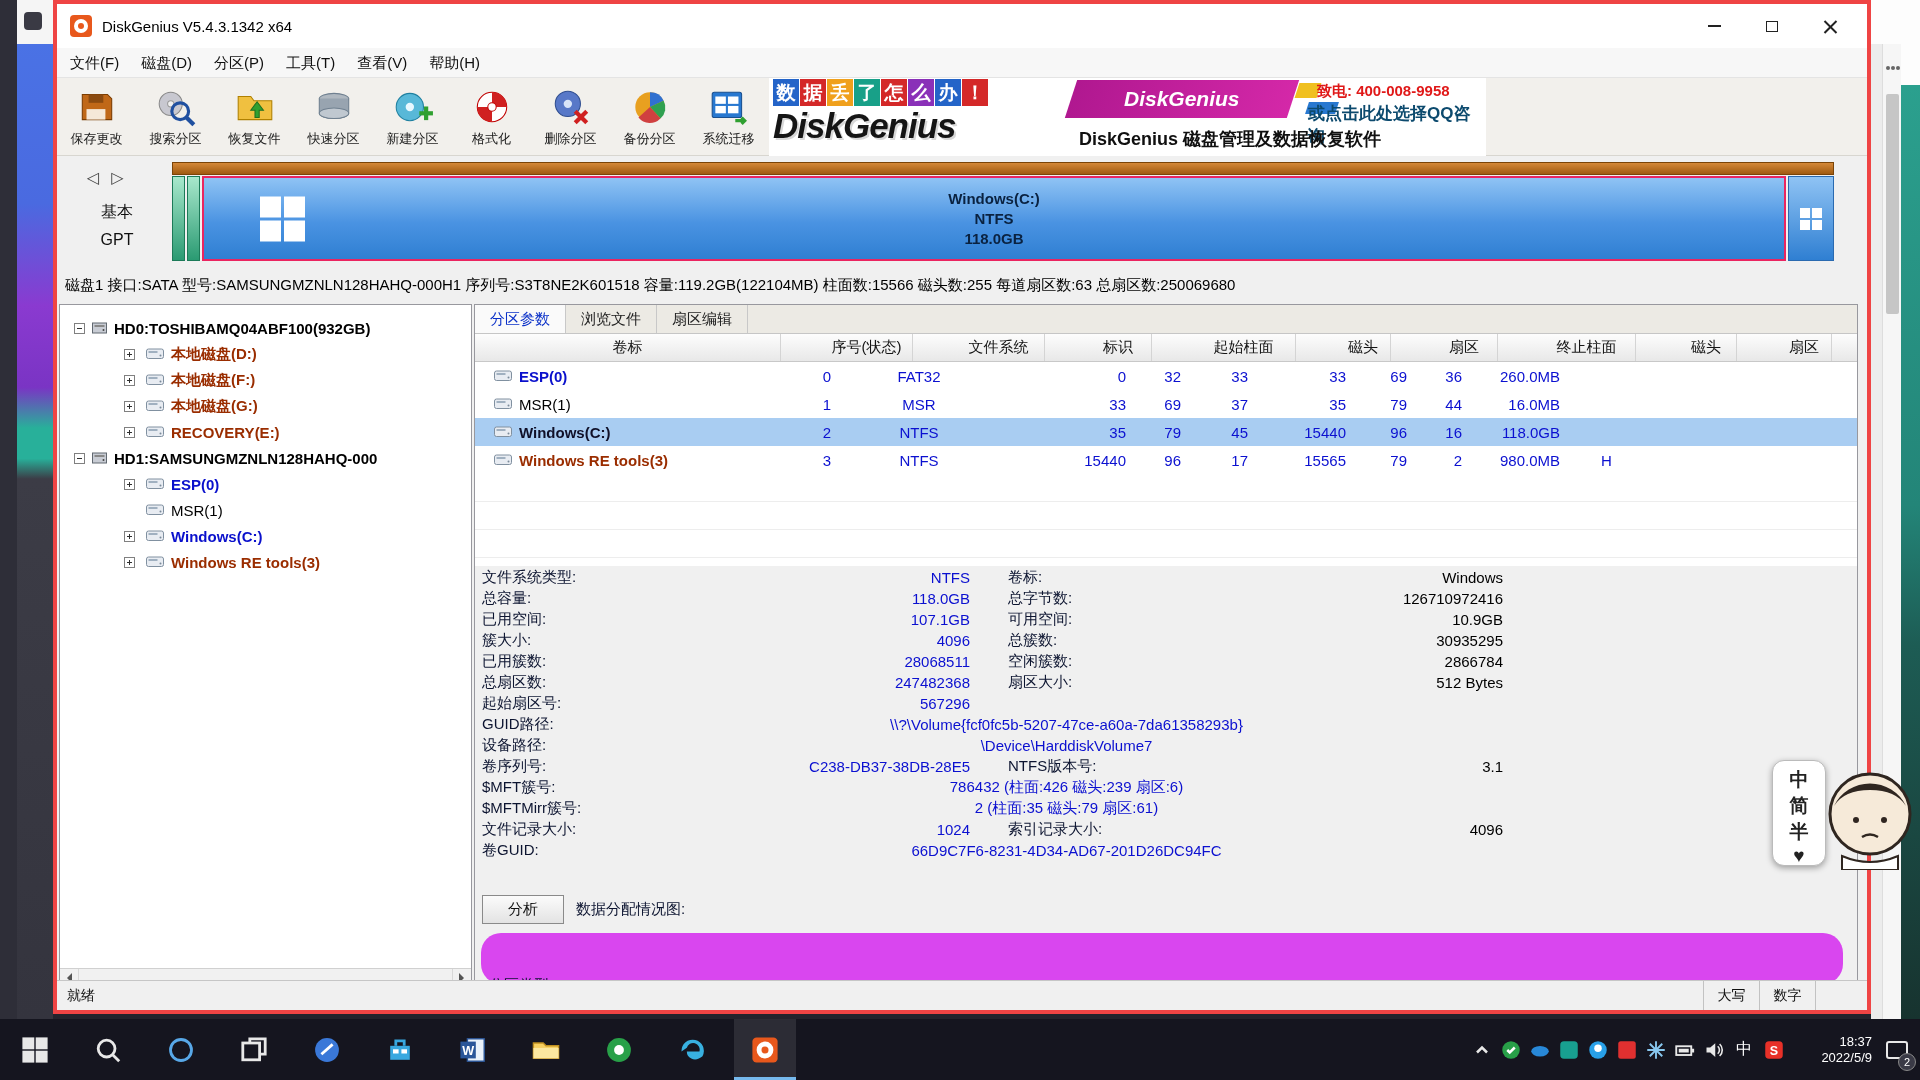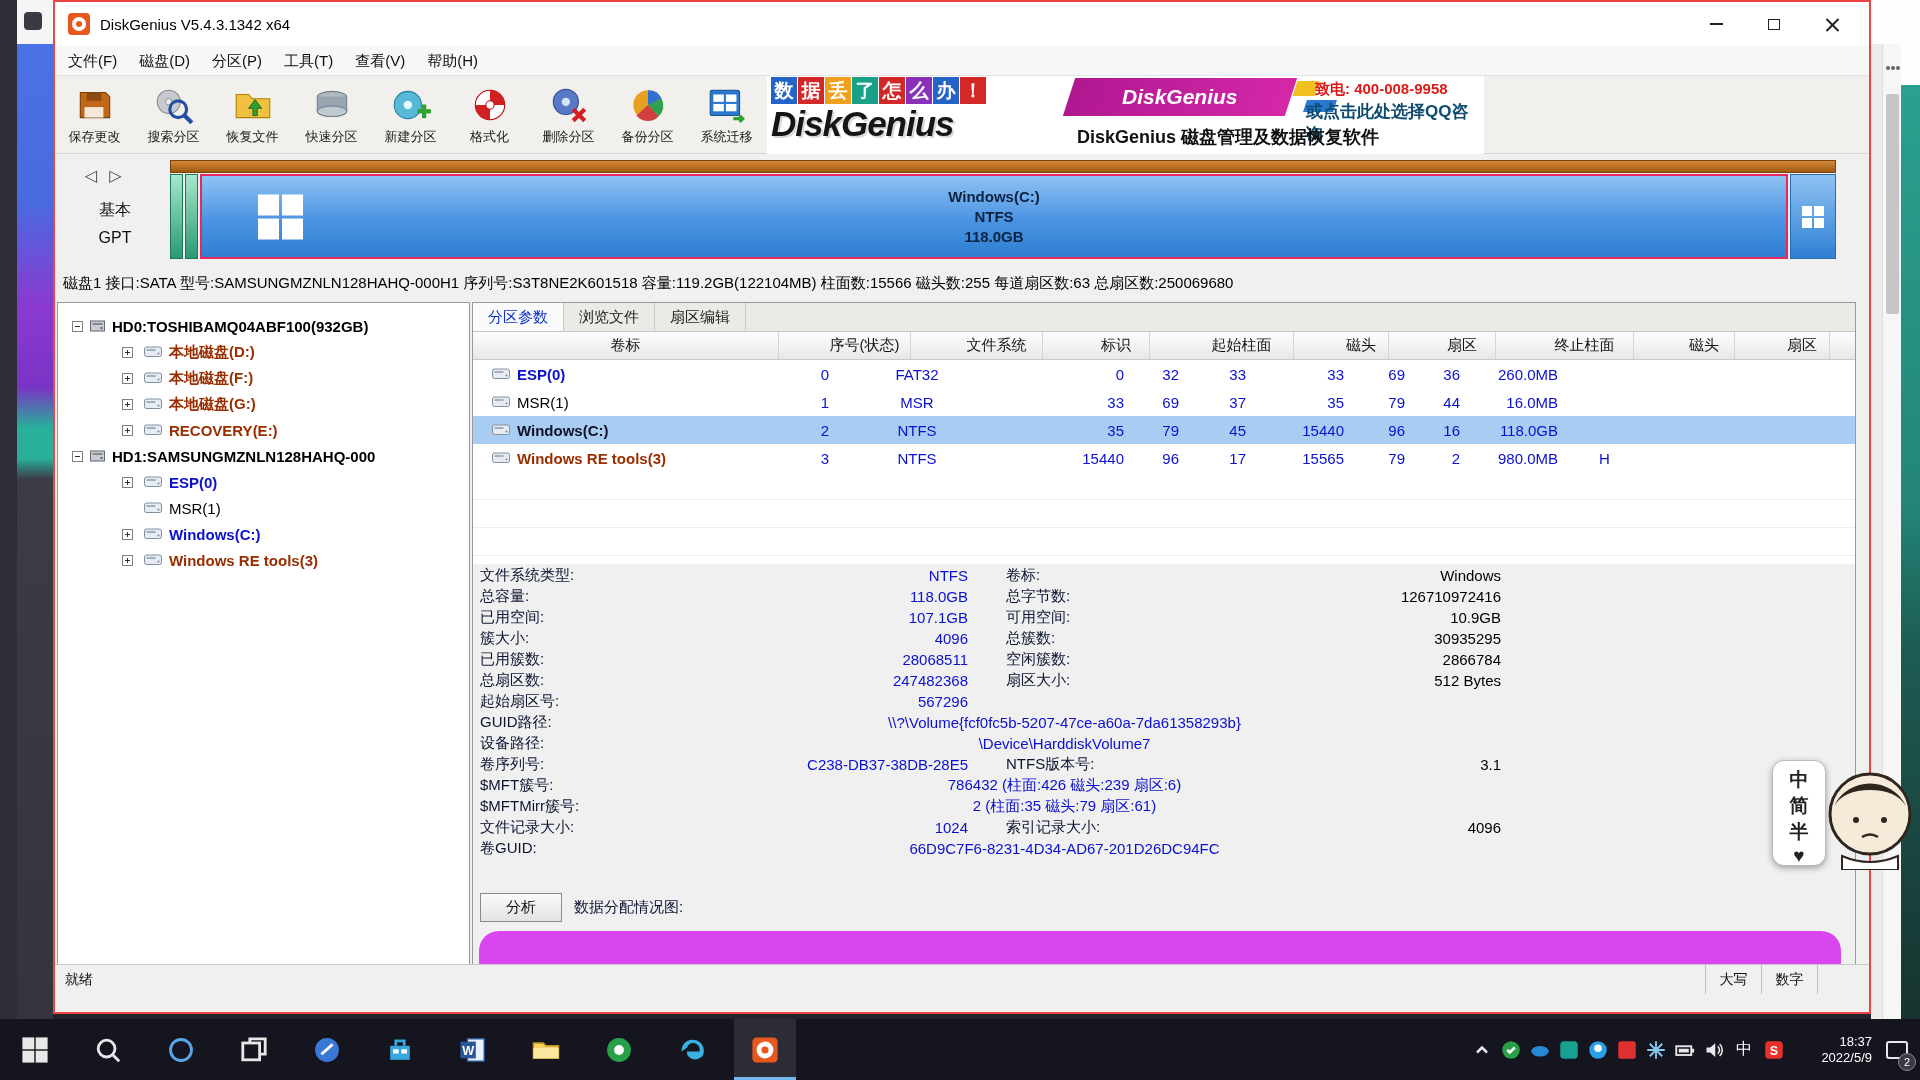--- a/index.html
+++ b/index.html
@@ -17,21 +17,21 @@
   .bg-behind { position:absolute; left:1871px; top:44px; width:11px; height:975px; background:#ececec; }
   .bg-scrollbar { position:absolute; left:1882px; top:44px; width:19px; height:975px; background:#f6f6f6; border-left:1px solid #ddd; }
   .bg-scroll-thumb { position:absolute; left:3px; top:50px; width:13px; height:220px; background:#c6c6c6; border-radius:2px; }
   .bg-right-desktop { position:absolute; left:1901px; top:85px; width:19px; height:934px;
     background:linear-gradient(180deg,#2ba08e 0%,#238578 45%,#1d5c54 60%,#17332f 100%); }
   .bg-dots { position:absolute; left:1886px; top:66px; width:4px; height:4px; border-radius:50%; background:#666;
     box-shadow:5px 0 0 #666, 10px 0 0 #666; z-index:3; }
 
   
   .app-window { position:absolute; left:53px; top:0; width:1818px; height:1014px; background:#f0f0f0;
-    border:2px solid #ef4444; z-index:2;padding-left:33px; }
+    border:4px solid #ef4444; z-index:2;padding-left:33px; }
 
   .titlebar { position:absolute; left:0; top:0; right:0; height:44px; background:#fff; display:flex; align-items:center; }
   .app-logo { width:22px; height:22px; margin-left:13px; border-radius:4px; background:#e8581c; position:relative; flex:none; }
   .app-logo::before { content:''; position:absolute; left:4px; top:4px; right:4px; bottom:4px; border-radius:50%; background:#fff; }
   .app-logo::after { content:''; position:absolute; left:8px; top:8px; right:8px; bottom:8px; border-radius:50%; background:#e8581c; }
   .title-text { margin-left:10px; font-size:15px; color:#000; }
   .win-controls { position:absolute; right:8px; top:0; height:44px; display:flex; }
   .wc { width:58px; height:44px; display:flex; align-items:center; justify-content:center; }
   .glyph-min { width:13px; height:2px; background:#222; }
   .glyph-max { width:12px; height:11px; border:1px solid #222; }
@@ -137,21 +137,21 @@
   .dv2 { width:347px; text-align:right; color:#000000; flex:none; }
   .dvw { width:873px; text-align:center; color:#0b10d0; flex:none; }
 
   .analysis { position:absolute; left:7px; top:590px; display:flex; align-items:center; }
   .analysis-btn { width:82px; height:29px; background:linear-gradient(180deg,#fbfbfb,#e3e3e3);
     border:1px solid #8a8a8a; font-size:15px; color:#111; display:flex; align-items:center; justify-content:center; }
   .analysis-caption { margin-left:12px; font-size:15px; color:#0c1430; }
   .alloc-box { position:absolute; left:6px; right:14px; top:628px; bottom:3px; background:#d946ef;border-radius:20px; }
   .clipped-row { position:absolute; left:1px; top:42px; right:0; display:flex; height:21px; align-items:center; font-size:15px; }
 
-  .statusbar { position:absolute; left:0; right:0; bottom:0; height:48px; background:#f0f0f0;
+  .statusbar { position:absolute; left:0; right:0; bottom:0; height:30px; background:#f0f0f0;
     border-top:1px solid #c6c6c6; font-size:14px; color:#101010; }
   .status-left { position:absolute; left:10px; line-height:29px; }
   .status-cells { position:absolute; right:4px; top:0; height:29px; display:flex; }
   .scell { min-width:56px; border-left:1px solid #c2c2c2; display:flex; align-items:center; justify-content:center; padding:0 6px; }
   .scell.blank { min-width:48px; }
 
   
   .taskbar { position:absolute; left:0; top:1019px; width:1920px; height:61px; background:#15151f;
     display:flex; align-items:center; z-index:10; }
   #taskbar-apps { display:flex; height:61px; padding-left:4px; }

